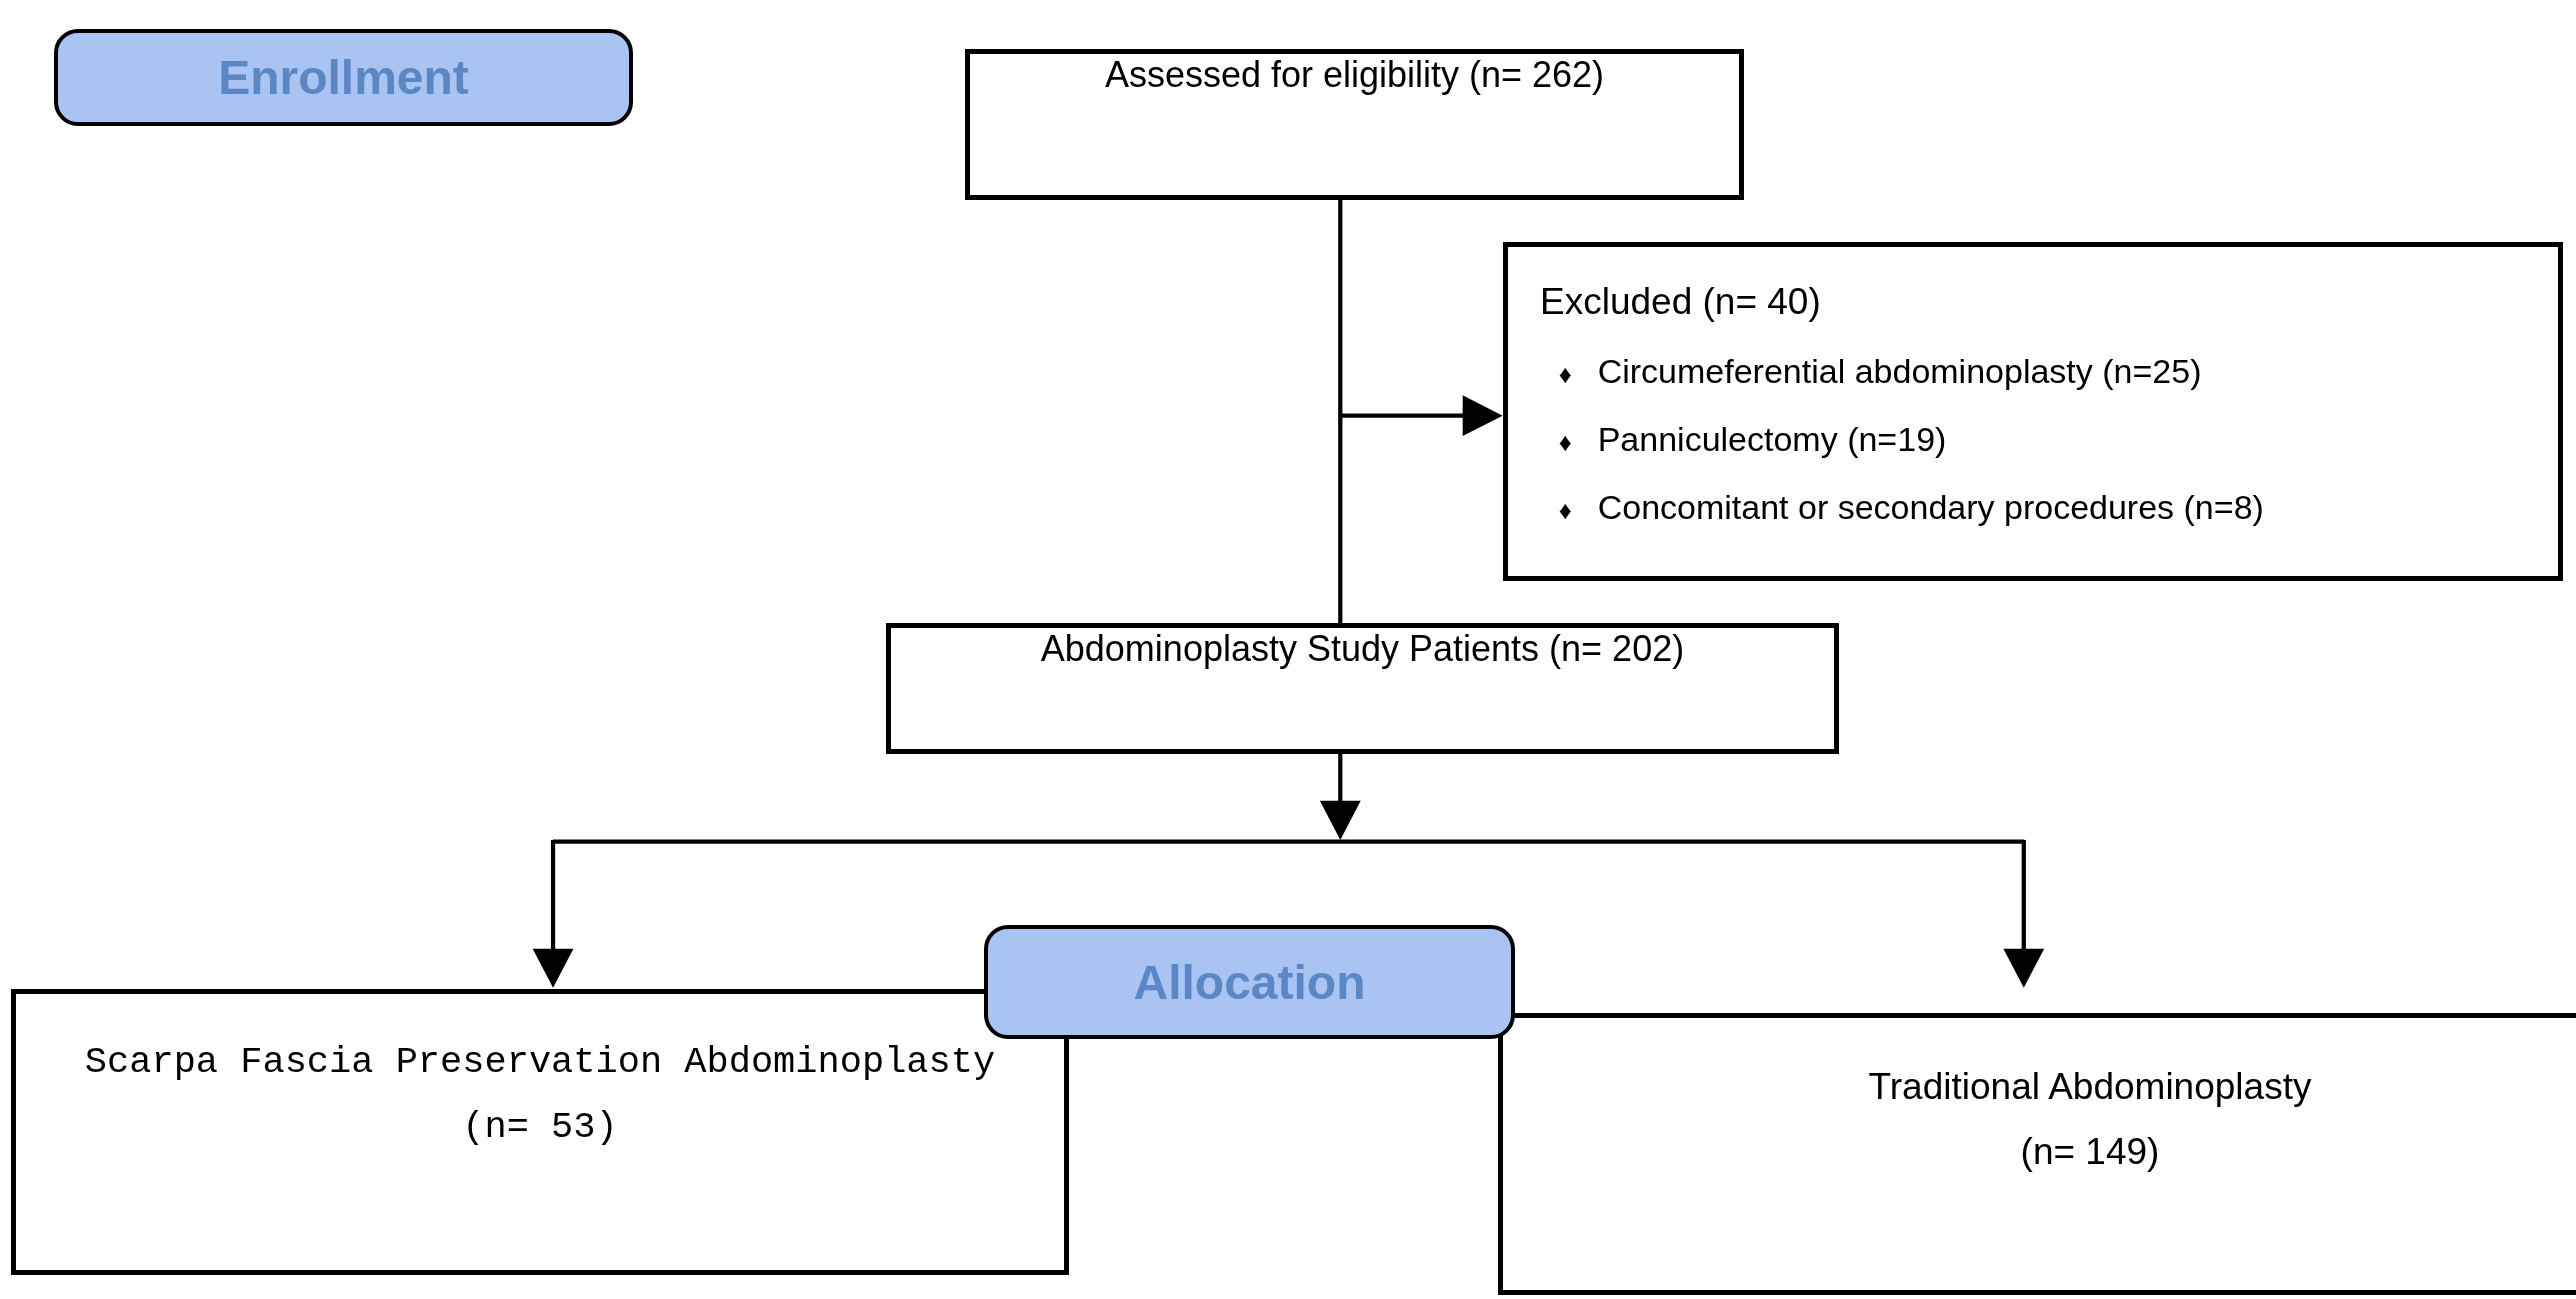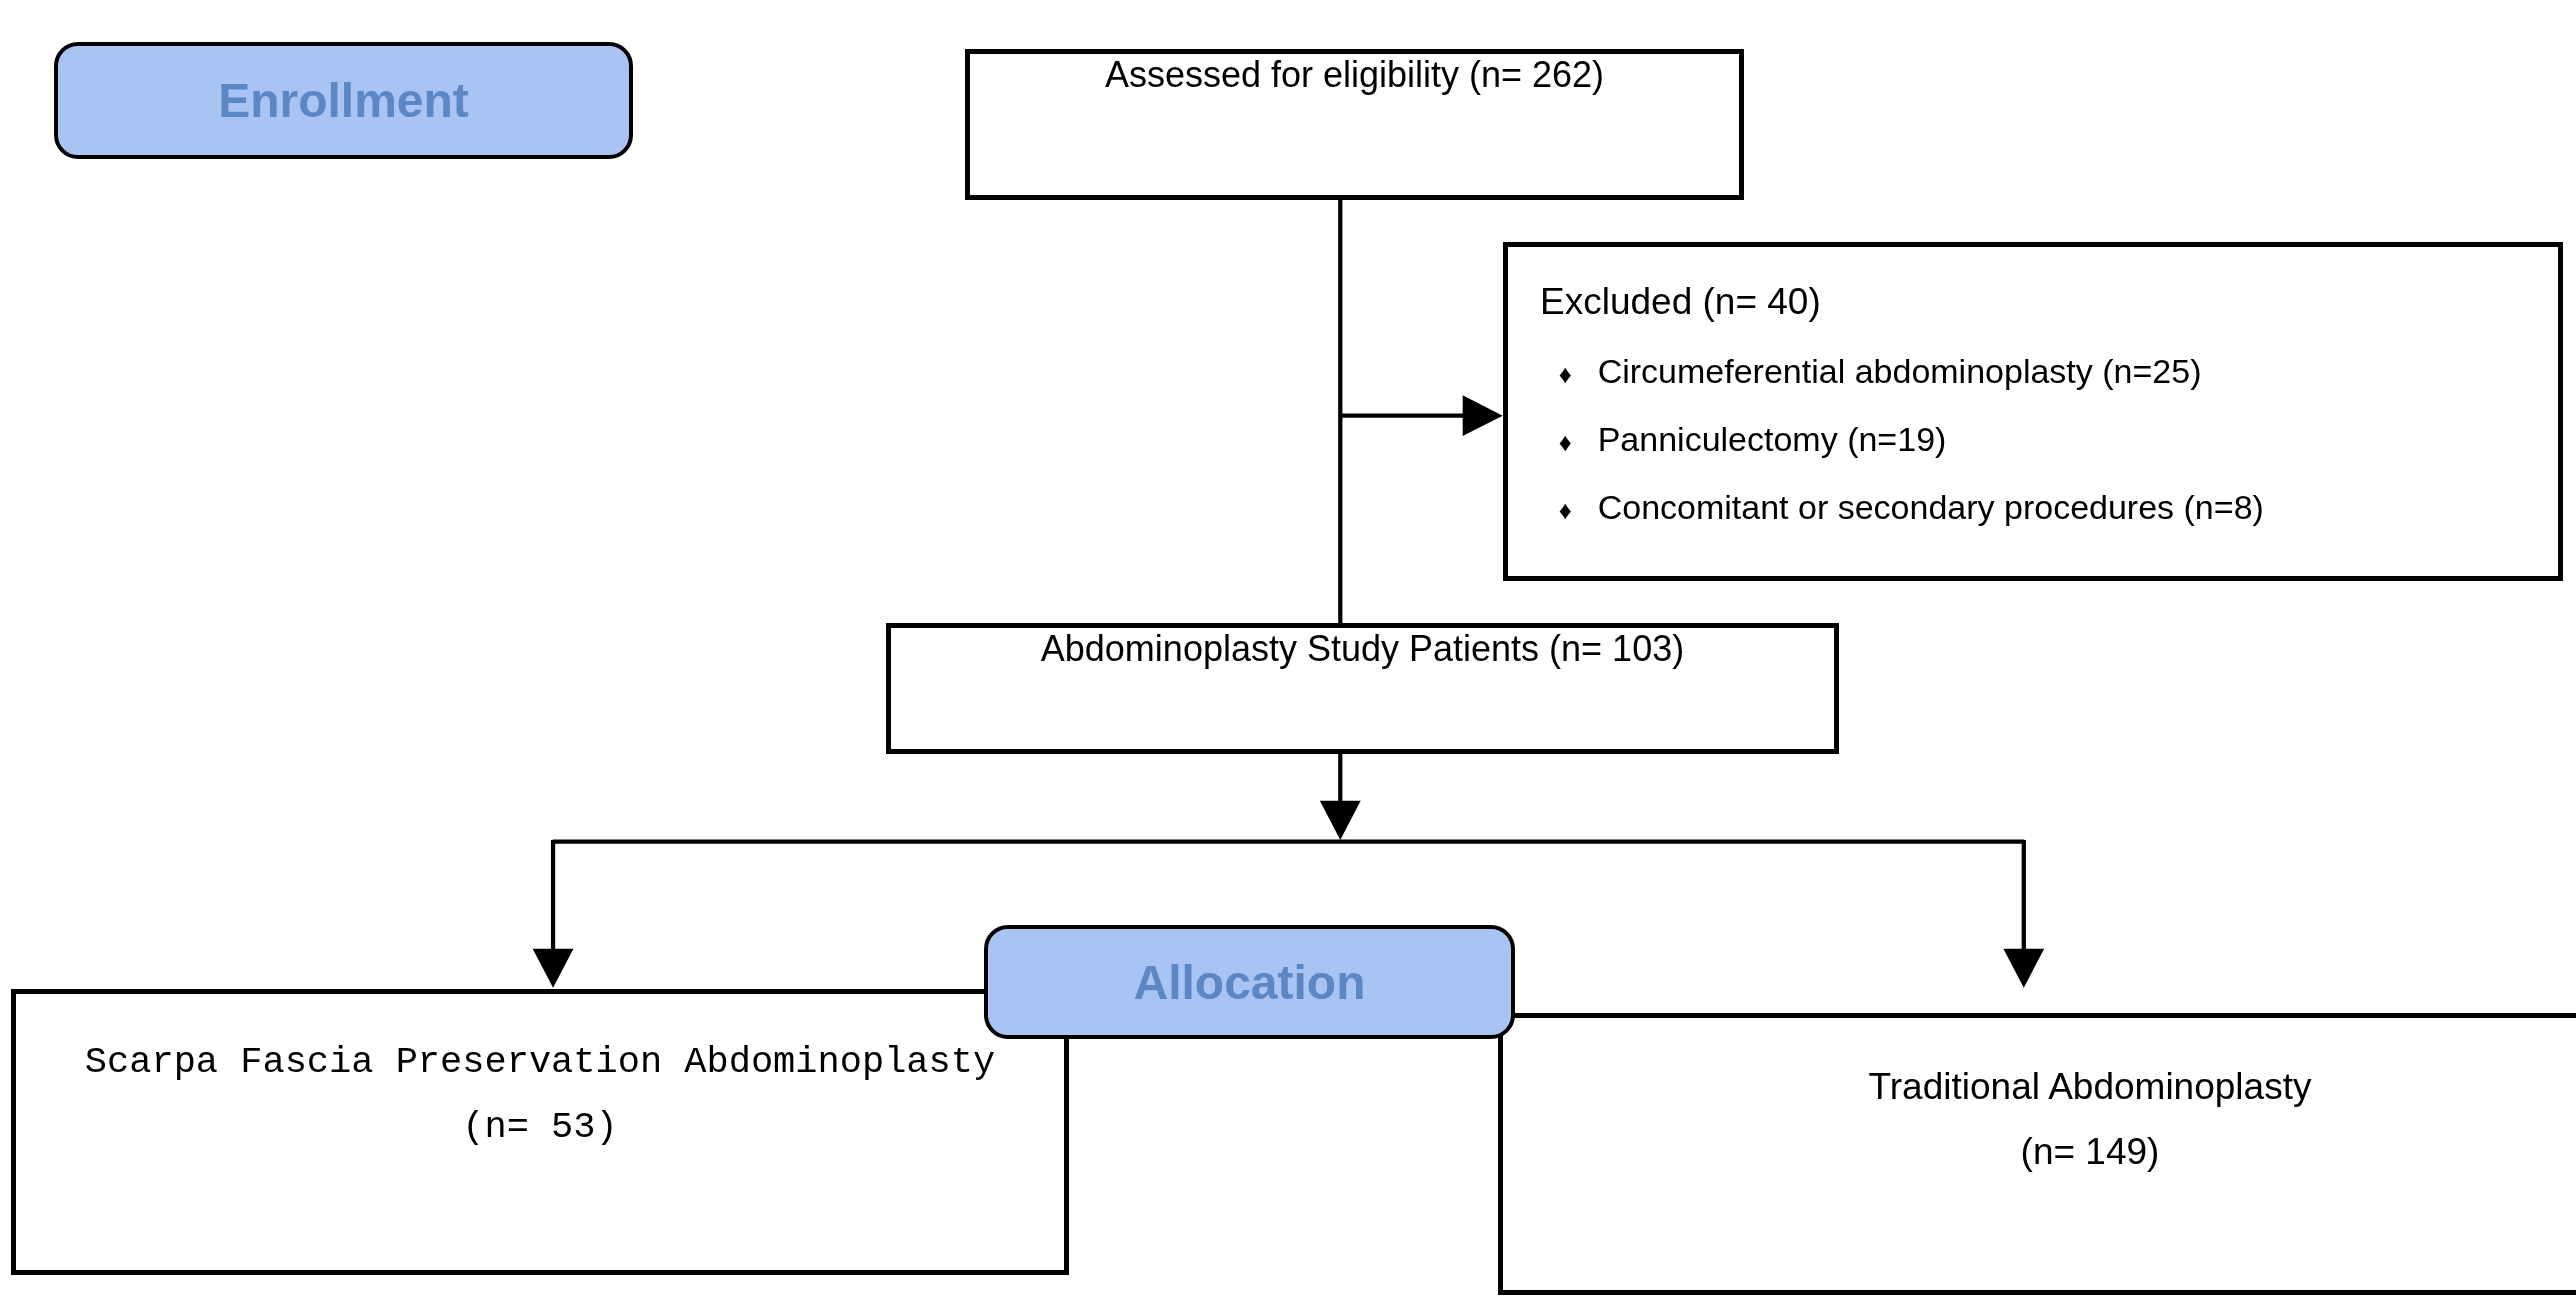--- a/index.html
+++ b/index.html
@@ -42,21 +42,21 @@
     border-radius: 24px;
     box-sizing: border-box;
     display: flex;
     align-items: center;
     justify-content: center;
     font-size: 48px;
     font-weight: bold;
     color: #5b87c5;
     z-index: 4;
   }
-  #box-enrollment   { left: 54px;   top: 42px;   width: 579px;  height: 117px; }
+  #box-enrollment   { left: 54px;   top: 29px;   width: 579px;  height: 97px; }
   #box-assessed     { left: 965px; top: 49px;   width: 779px;  height: 151px; }
   #box-excluded     { left: 1503px; top: 242px;  width: 1060px; height: 339px; padding: 34px 25.5px 0 32px; }
   #box-study        { left: 886px; top: 623px;  width: 953px; height: 131px; }
   #box-allocation   { left: 984px; top: 925px; width: 531px;  height: 114px; }
   #box-left-arm     { left: 11px;   top: 989px; width: 1058px; height: 286px; font-family: Liberation Mono, monospace; }
   #box-right-arm    { left: 1498px; top: 989px; width: 1184px; height: 282px; margin-top: 24px; }
   .excluded-title {
     font-size: 37px;
     margin-bottom: 24px;
   }
@@ -125,21 +125,21 @@
       <span class="excluded-bullet">♦</span>
       <span>Panniculectomy (n=19)</span>
     </div>
     <div class="excluded-item">
       <span class="excluded-bullet">♦</span>
       <span>Concomitant or secondary procedures (n=8)</span>
     </div>
   </div>
 
   <div id="box-study" class="box center">
-    <span>Abdominoplasty Study Patients (n= 103)</span>
+    <span>Abdominoplasty Study Patients (n= 202)</span>
   </div>
 
   <div id="box-left-arm" class="box arm-box">
     <div>Scarpa Fascia Preservation Abdominoplasty</div>
     <div>(n= 53)</div>
   </div>
 
   <div id="box-right-arm" class="box arm-box">
     <div>Traditional Abdominoplasty</div>
     <div>(n= 149)</div>

